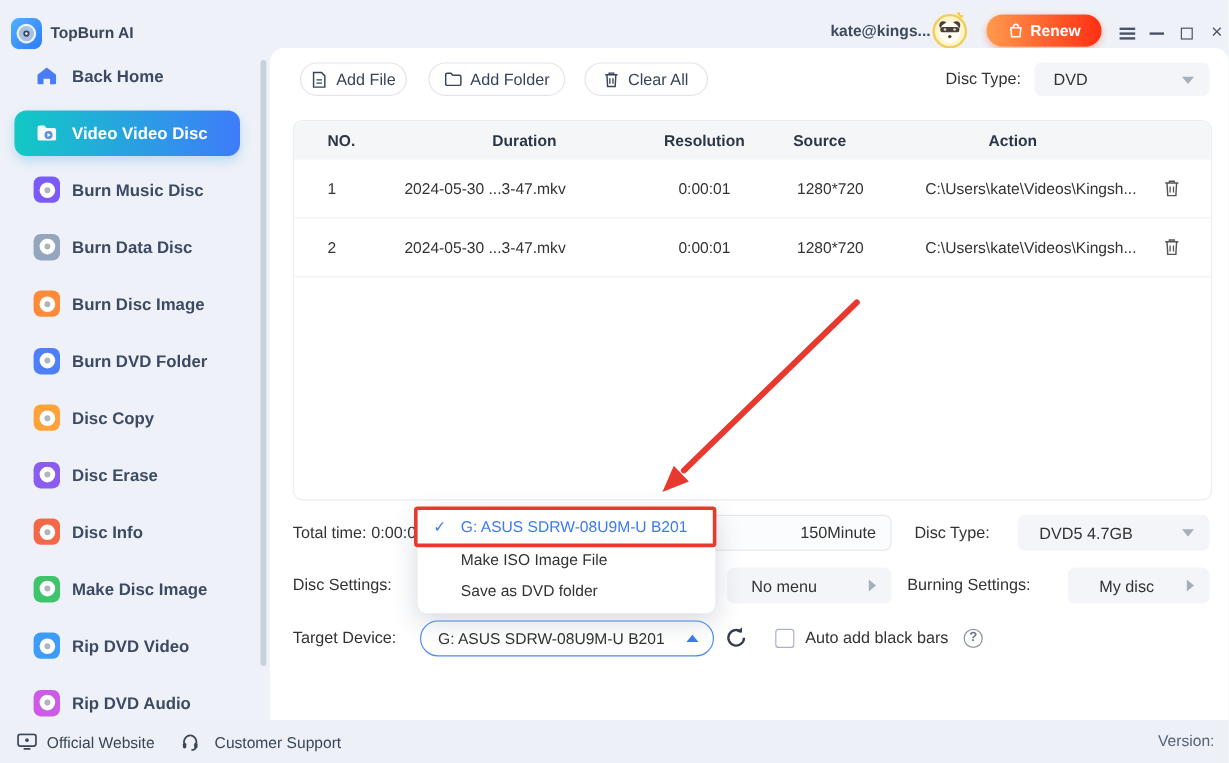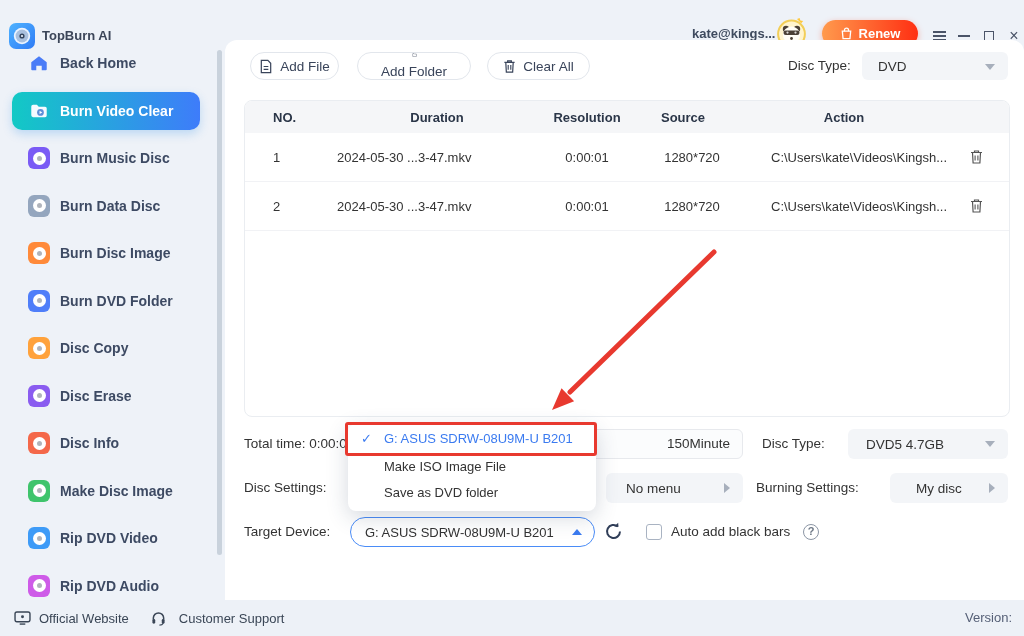--- a/index.html
+++ b/index.html
@@ -1,20 +1,20 @@
 <!DOCTYPE html>
 <html><head>
 <meta charset="utf-8">
 <style>
   * { margin:0; padding:0; box-sizing:border-box; }
   body { font-family:"Liberation Sans","DejaVu Sans",sans-serif; background:#fff; }
   .screen { position:relative; width:1024px; height:636px; background:#EEF2F8; overflow:hidden; }
 
   
-  .topbar { position:absolute; left:0; top:16px; width:1024px; height:40px; }
+  .topbar { position:absolute; left:0; top:8px; width:1024px; height:40px; }
   .logo { position:absolute; left:9px; top:7px; width:26px; height:26px; }
   .app-title { position:absolute; left:42px; top:0; height:40px; line-height:40px; font-size:13px; font-weight:600; color:#3C4659; }
   .account { position:absolute; left:692px; top:0; height:36px; line-height:36px; font-size:13px; font-weight:700; color:#3E4A5E; }
   .avatar { position:absolute; left:776px; top:2px; width:31px; height:31px; }
   .renew-btn { position:absolute; left:822px; top:4px; width:96px; height:27px; border-radius:14px;
     background:linear-gradient(90deg,#FF9A4D,#FF2F12); color:#fff; font-size:13px; font-weight:600;
     display:flex; align-items:center; justify-content:center; gap:6px; cursor:pointer; box-shadow:0 2px 6px rgba(255,60,20,.35);}
   .win-controls { position:absolute; left:932px; top:0; height:40px; display:flex; align-items:center; gap:11px; }
   .wc { width:14px; height:14px; display:flex; align-items:center; justify-content:center; color:#4A5468; cursor:pointer; }
   .hamburger i { display:block; width:13px; height:2px; background:#4A5468; box-shadow:0 4px 0 #4A5468, 0 -4px 0 #4A5468; }
@@ -163,21 +163,21 @@
     </div>
 
     <div class="side-item sel">
       <span class="ic">
         <svg width="20" height="20" viewBox="0 0 22 22">
           <path d="M2.5 6 q0 -2 2 -2 h4.2 l2 2.2 h7 q1.8 0 1.8 1.8 v8 q0 1.8 -1.8 1.8 h-13.2 q-2 0 -2 -2 z" fill="#F5FAFF"></path>
           <circle cx="12.6" cy="12.6" r="3.7" fill="#5E8FD8"></circle>
           <path d="M11.6 10.8 l3 1.8 l-3 1.8 z" fill="#fff"></path>
         </svg>
       </span>
-      <span class="lbl">Burn Video Clear</span>
+      <span class="lbl">Video Video Disc</span>
     </div>
 
     <div class="side-item">
       <span class="ic bg-music">
           <i class="disc"></i>
         </span>
       <span class="lbl">Burn Music Disc</span>
     </div>
 
     <div class="side-item">
@@ -248,21 +248,21 @@
 
   <div class="panel">
 
     <div class="pill-btn" style="left:25px;width:89px;">
       <svg width="14" height="15" viewBox="0 0 14 16">
         <path d="M2 1.5 h7 l3 3 v10 h-10 z" fill="none" stroke="#39445A" stroke-width="1.3"></path>
         <path d="M4.5 8 h5 M4.5 11 h5" stroke="#39445A" stroke-width="1.2"></path>
       </svg>
       <span>Add File</span>
     </div>
-    <div class="pill-btn" style="left:132px;width:114px;flex-direction:column;">
+    <div class="pill-btn" style="left:132px;width:114px;">
       <svg width="15" height="14" viewBox="0 0 16 14">
         <path d="M1.5 3 q0 -1.3 1.3 -1.3 h3.4 l1.6 1.8 h6 q1.2 0 1.2 1.2 v6.5 q0 1.3 -1.3 1.3 h-10.9 q-1.3 0 -1.3 -1.3 z" fill="none" stroke="#39445A" stroke-width="1.3"></path>
       </svg>
       <span>Add Folder</span>
     </div>
     <div class="pill-btn" style="left:262px;width:103px;">
       <svg width="13" height="15" viewBox="0 0 14 16">
         <path d="M1.5 3.5 h11 M5 3.5 v-1.5 h4 v1.5 M3 3.5 l0.6 10.5 h6.8 l0.6 -10.5" fill="none" stroke="#39445A" stroke-width="1.3"></path>
         <path d="M5.6 6.5 v5 M8.4 6.5 v5" stroke="#39445A" stroke-width="1.2"></path>
       </svg>

